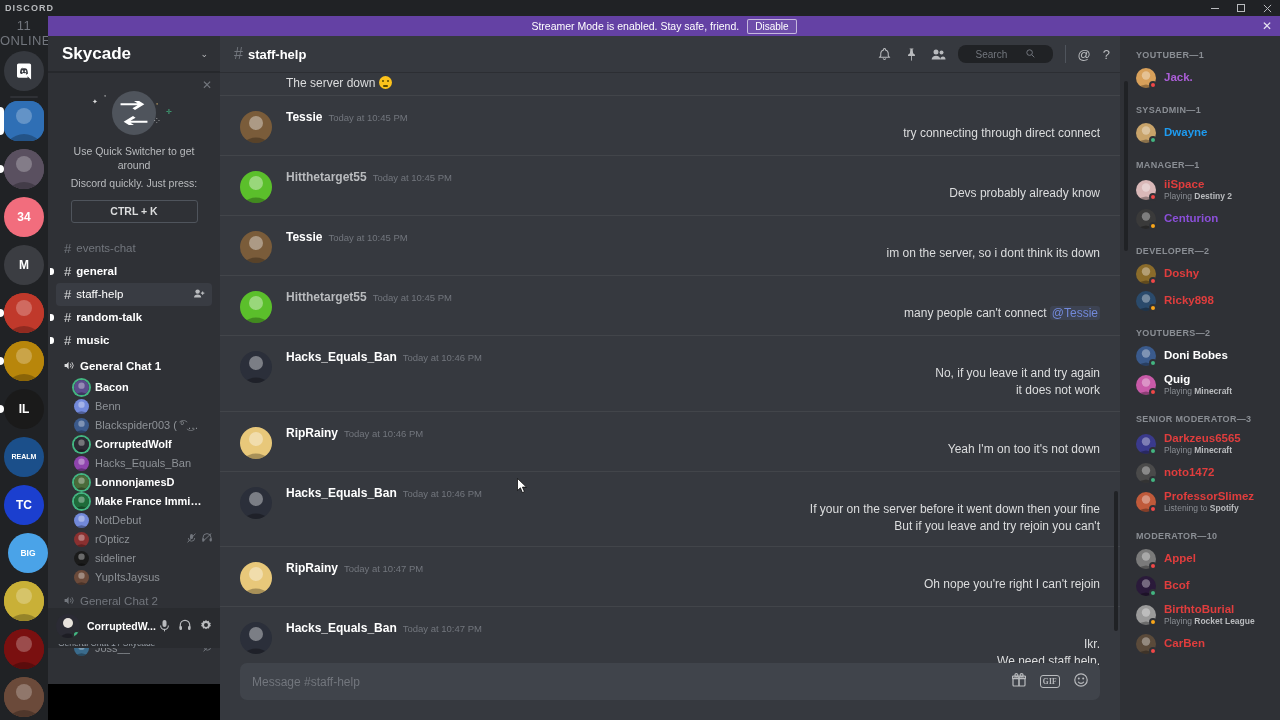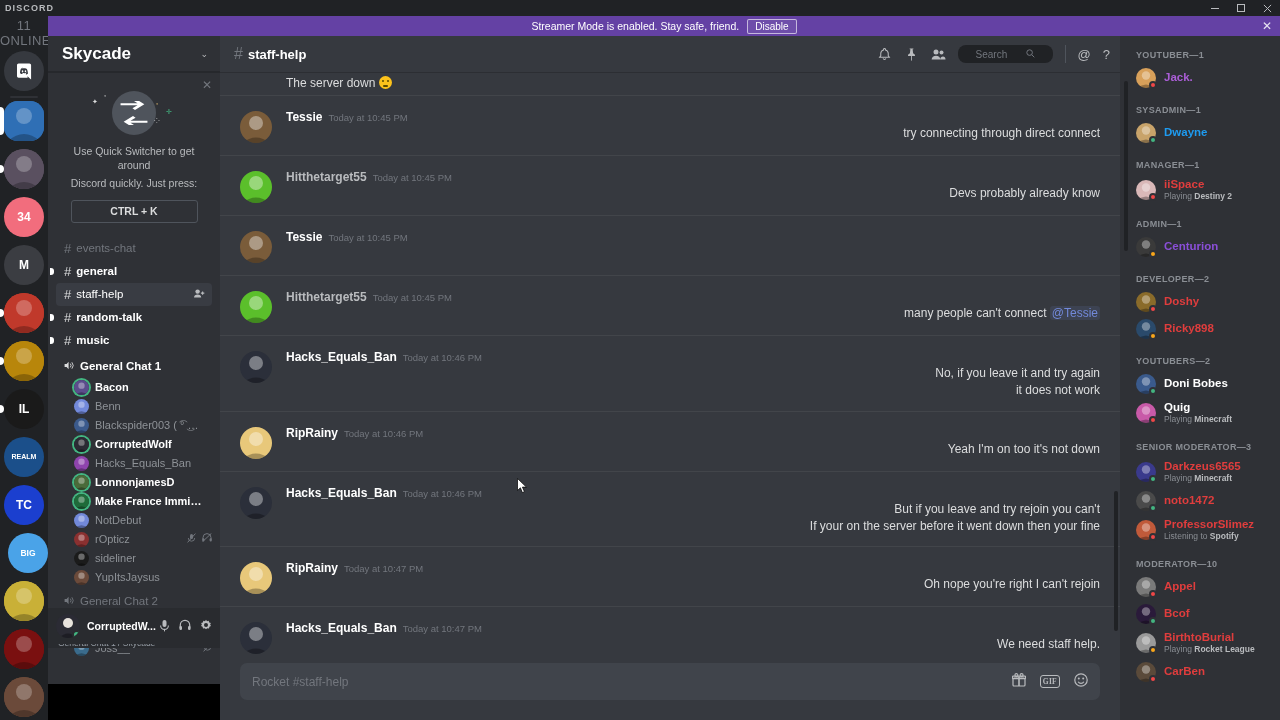--- a/index.html
+++ b/index.html
@@ -655,20 +655,21 @@
                   <rect width="32" height="32" fill="#7a5c3a"></rect>
                   <circle cx="16" cy="12" r="7" fill="rgba(255,255,255,.38)"></circle>
                   <path d="M2 32 q14-11 28 0z" fill="rgba(0,0,0,.28)"></path>
                 </svg>
               </div>
               <div class="m-body">
                 <div class="m-head">
                   <span class="m-name" style="color: rgb(255, 255, 255);">Tessie</span>
                   <span class="m-time">Today at 10:45 PM</span>
                 </div>
+                <div class="m-line">im on the server, so i dont think its down</div>
               </div>
             </div>
           </div>
           <div class="msg-divider"></div>
           <div class="msg group">
             <div class="msg-inner">
               <div class="m-av">
                 <svg class="av" viewBox="0 0 32 32">
                   <rect width="32" height="32" fill="#5bbf2b"></rect>
                   <circle cx="16" cy="12" r="7" fill="rgba(255,255,255,.38)"></circle>
@@ -731,22 +732,22 @@
                   <rect width="32" height="32" fill="#2b2f3a"></rect>
                   <circle cx="16" cy="12" r="7" fill="rgba(255,255,255,.38)"></circle>
                   <path d="M2 32 q14-11 28 0z" fill="rgba(0,0,0,.28)"></path>
                 </svg>
               </div>
               <div class="m-body">
                 <div class="m-head">
                   <span class="m-name" style="color: rgb(255, 255, 255);">Hacks_Equals_Ban</span>
                   <span class="m-time">Today at 10:46 PM</span>
                 </div>
+                <div class="m-line">If your on the server before it went down then your fine</div>
                 <div class="m-line">But if you leave and try rejoin you can't</div>
-                <div class="m-line">If your on the server before it went down then your fine</div>
               </div>
             </div>
           </div>
           <div class="msg-divider"></div>
           <div class="msg group">
             <div class="msg-inner">
               <div class="m-av">
                 <svg class="av" viewBox="0 0 32 32">
                   <rect width="32" height="32" fill="#e8c87a"></rect>
                   <circle cx="16" cy="12" r="7" fill="rgba(255,255,255,.38)"></circle>
@@ -770,31 +771,32 @@
                   <rect width="32" height="32" fill="#2b2f3a"></rect>
                   <circle cx="16" cy="12" r="7" fill="rgba(255,255,255,.38)"></circle>
                   <path d="M2 32 q14-11 28 0z" fill="rgba(0,0,0,.28)"></path>
                 </svg>
               </div>
               <div class="m-body">
                 <div class="m-head">
                   <span class="m-name" style="color: rgb(255, 255, 255);">Hacks_Equals_Ban</span>
                   <span class="m-time">Today at 10:47 PM</span>
                 </div>
+                <div class="m-line">Ikr.</div>
                 <div class="m-line">We need staff help.</div>
               </div>
             </div>
           </div>
         </div>
     </div>
 
     <div class="chat-scroll"></div>
 
     <div class="composer">
-      <span class="comp-ph">Rocket #staff-help</span>
+      <span class="comp-ph">Message #staff-help</span>
       <span class="comp-icons">
         <span>
           <svg width="14" height="14" viewBox="0 0 14 14">
               <rect x="1" y="5" width="12" height="8" rx="1" fill="none" stroke="#b9bbbe" stroke-width="1.2"></rect>
               <rect x="0.4" y="3.2" width="13.2" height="2.4" rx=".6" fill="none" stroke="#b9bbbe" stroke-width="1.2"></rect>
               <rect x="6.2" y="3.2" width="1.6" height="9.8" fill="#b9bbbe"></rect>
               <circle cx="4.4" cy="2.1" r="1.5" fill="none" stroke="#b9bbbe" stroke-width="1.1"></circle>
               <circle cx="9.6" cy="2.1" r="1.5" fill="none" stroke="#b9bbbe" stroke-width="1.1"></circle>
             </svg>
         </span>
@@ -856,21 +858,20 @@
                 <path d="M1 20 q9-7 18 0z" fill="rgba(0,0,0,.3)"></path>
               </svg>
             </div>
             <span class="m-dot" style="background:#f04747"></span>
           </div>
           <div class="m-info">
             <div class="m-uname" style="color: rgb(224, 61, 61);">iiSpace</div>
             <div class="m-activity">Playing <b>Destiny 2</b></div>
           </div>
         </div>
-        <div class="mgroup">ADMIN—1</div>
         <div class="member">
           <div class="m-avw">
             <div class="m-avatar">
               <svg class="av" viewBox="0 0 20 20">
                 <rect width="20" height="20" fill="#3a3a3a"></rect>
                 <circle cx="10" cy="7.5" r="4.2" fill="rgba(255,255,255,.35)"></circle>
                 <path d="M1 20 q9-7 18 0z" fill="rgba(0,0,0,.3)"></path>
               </svg>
             </div>
             <span class="m-dot" style="background:#faa61a"></span>

